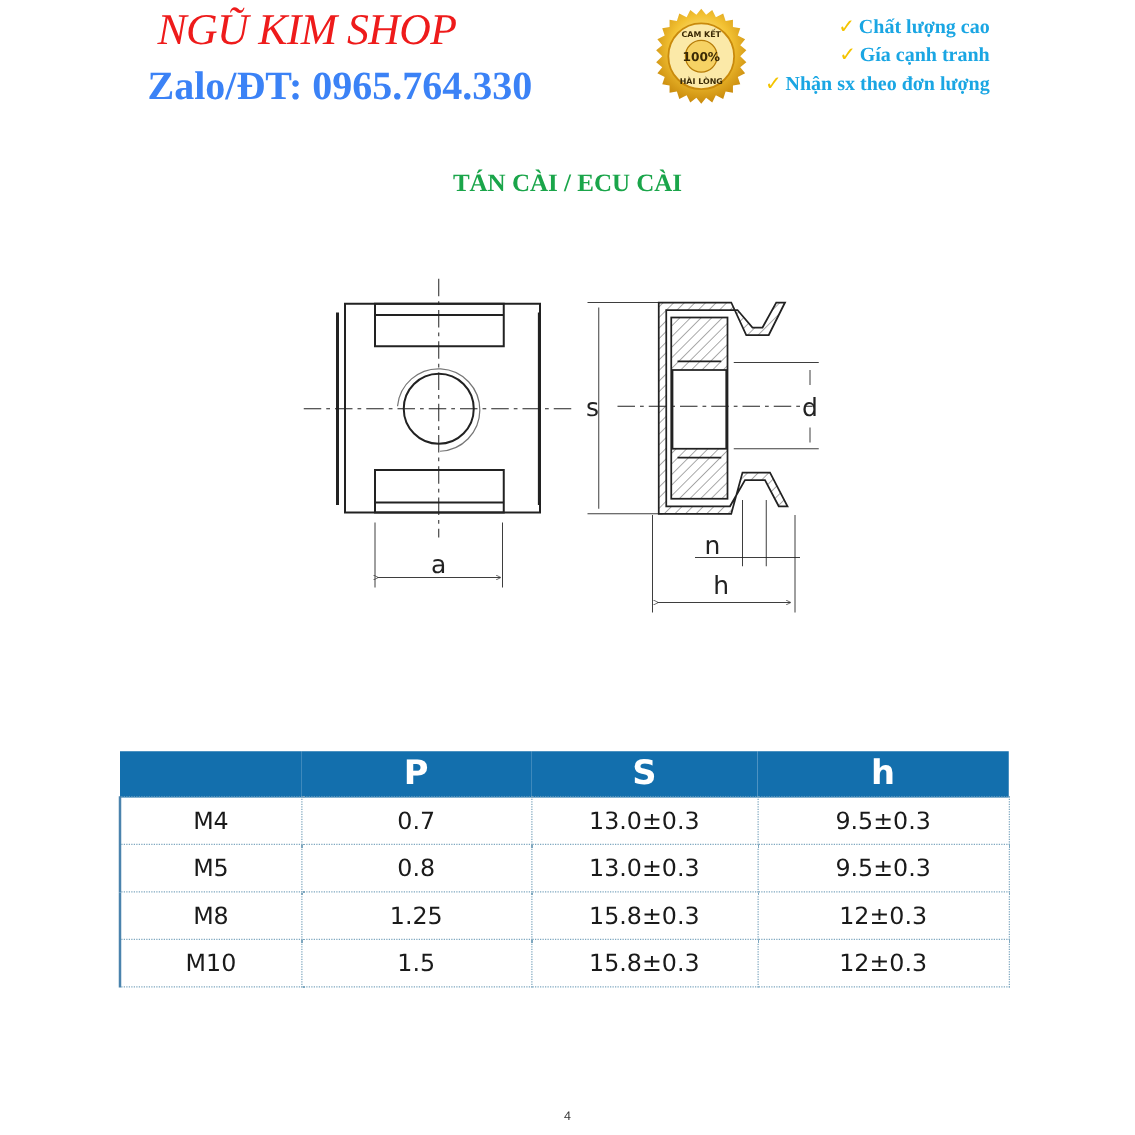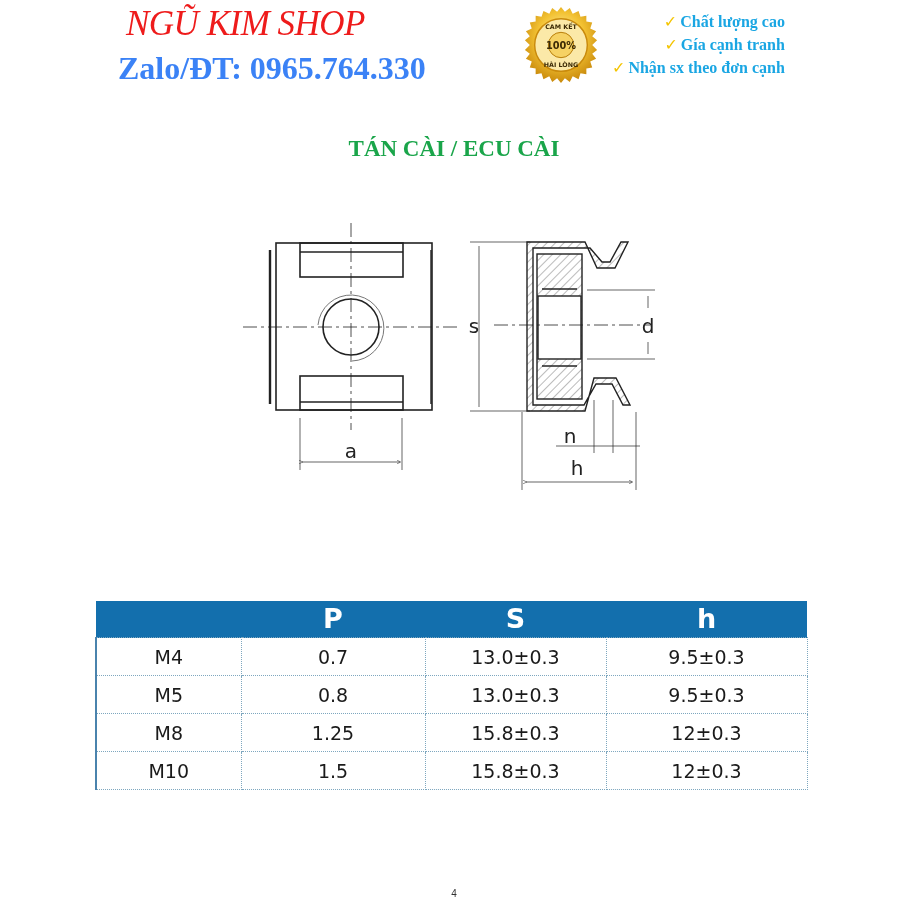--- a/index.html
+++ b/index.html
@@ -59,21 +59,21 @@
       margin-right: 3px;
     }
     .page-title {
       position: absolute;
       left: 0;
       width: 908px;
       top: 136px;
       text-align: center;
       font-family: "Liberation Serif", serif;
       font-weight: bold;
-      font-size: 23px;
+      font-size: 20px;
       color: #1aa54a;
       white-space: nowrap;
     }
     .drawing {
       position: absolute;
       left: 230px;
       top: 222px;
       width: 450px;
       height: 275px;
     }
@@ -139,21 +139,21 @@
 </svg>
 
 <div class="features">
   <div class="feature-item">
     <span class="check">✓</span><span>Chất lượng cao</span>
   </div>
   <div class="feature-item">
     <span class="check">✓</span><span>Gía cạnh tranh</span>
   </div>
   <div class="feature-item">
-    <span class="check">✓</span><span>Nhận sx theo đơn cạnh</span>
+    <span class="check">✓</span><span>Nhận sx theo đơn lượng</span>
   </div>
 </div>
 
 <div class="page-title">TÁN CÀI / ECU CÀI</div>
 
 <svg class="drawing" viewBox="230 222 450 275">
   <defs>
     <pattern id="hatch" width="6" height="6" patternUnits="userSpaceOnUse" patternTransform="rotate(45)">
       <line x1="0" y1="0" x2="0" y2="6" stroke="#555" stroke-width="0.8"></line>
     </pattern>

